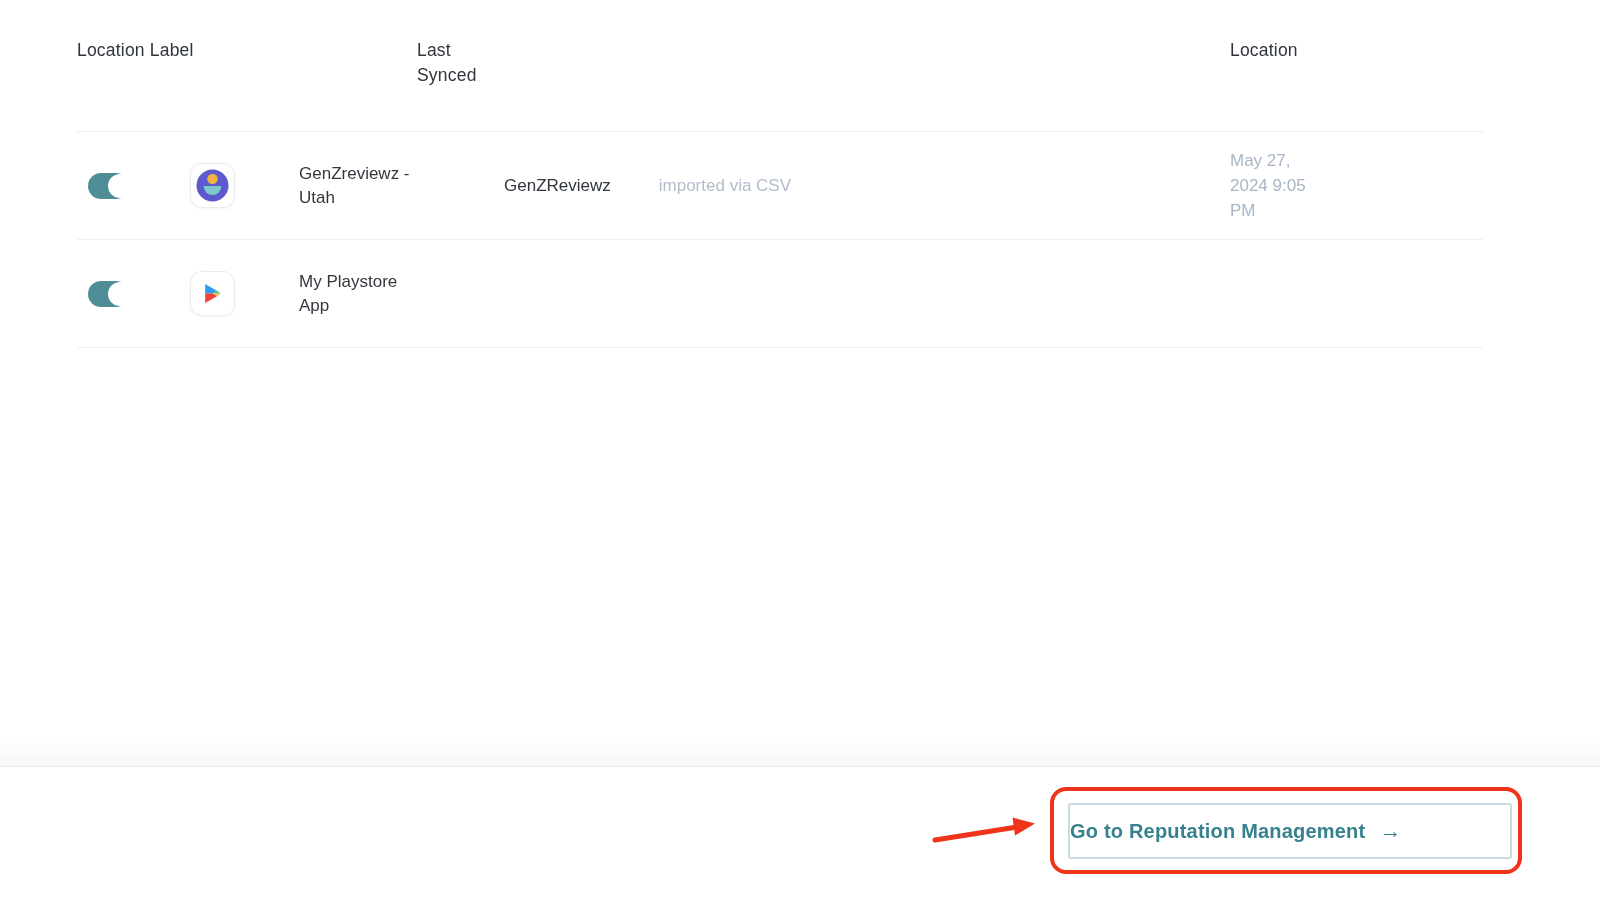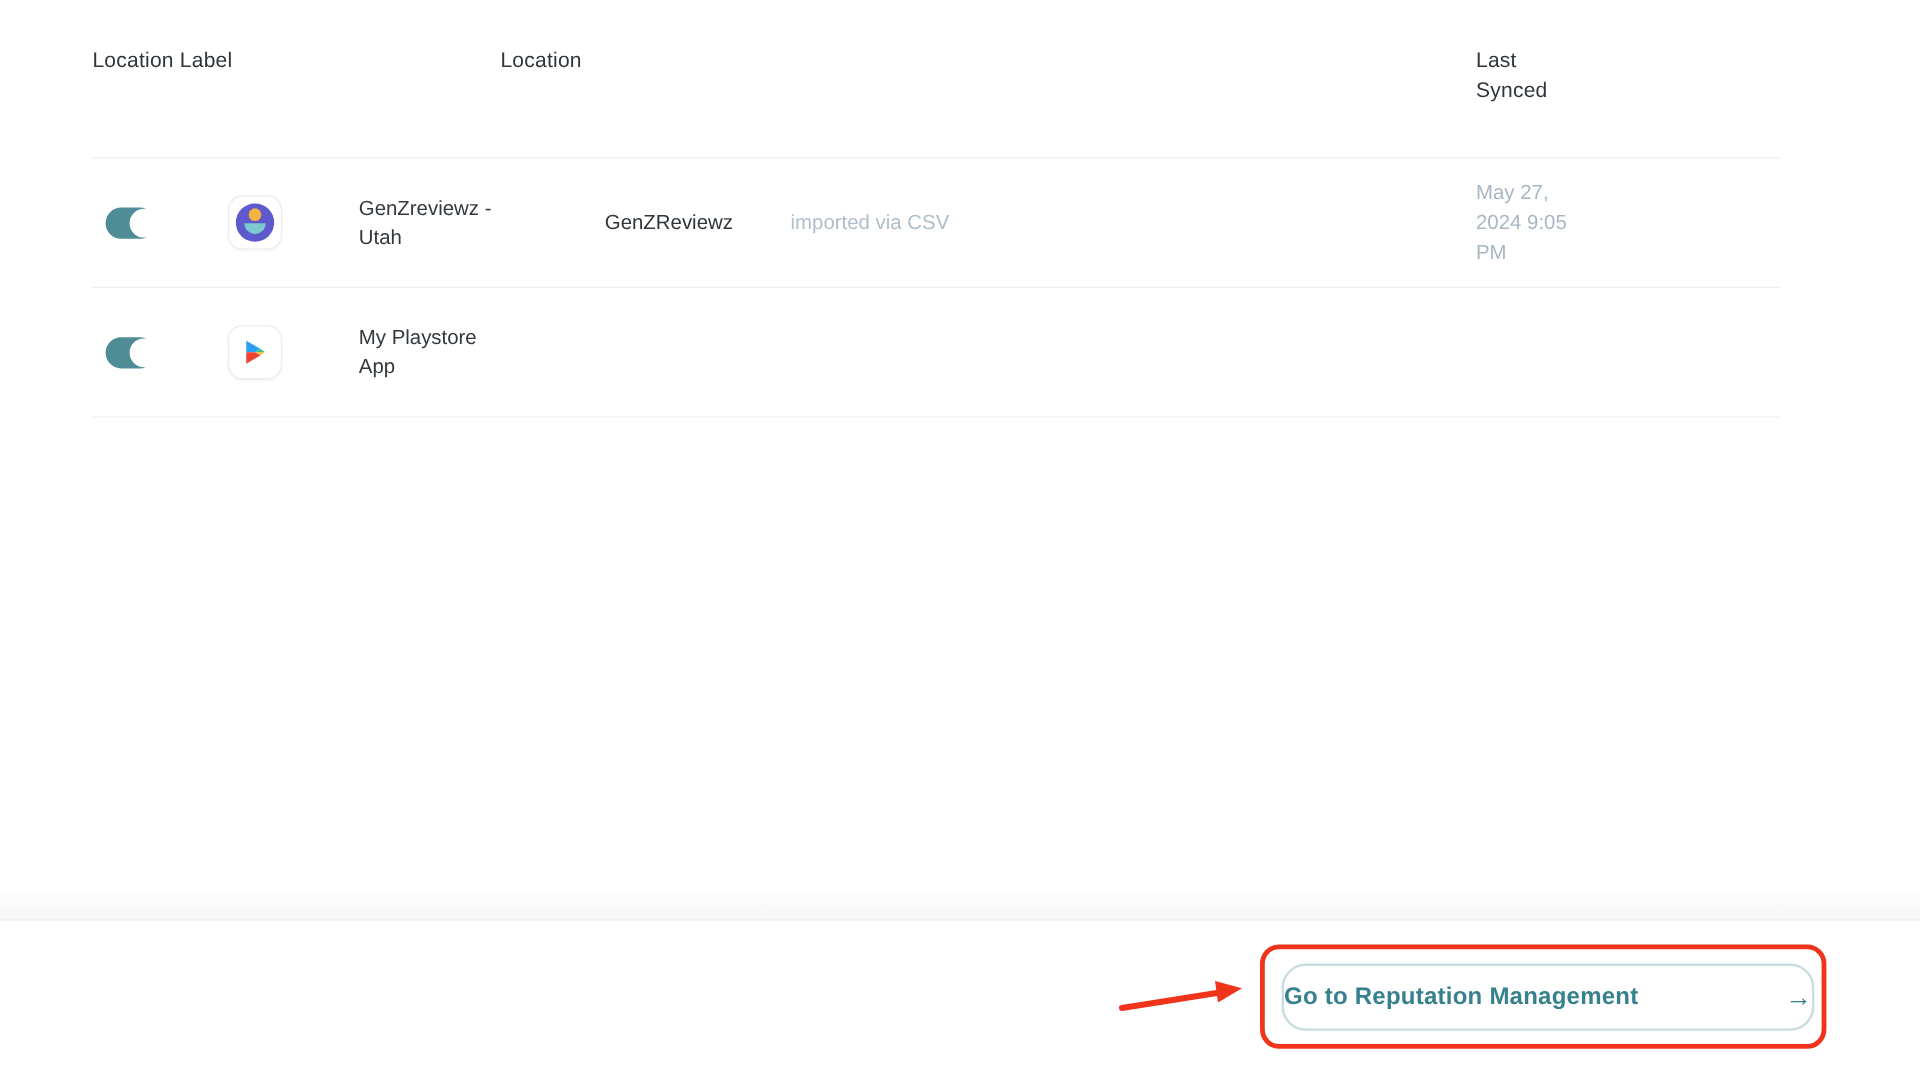--- a/index.html
+++ b/index.html
@@ -53,22 +53,22 @@
   .footer-fade {
     position:absolute; left:0; top:740px; width:1600px; height:26px;
     background:linear-gradient(to bottom, rgba(0,0,0,0), rgba(0,0,0,0.035));
   }
   .footer {
     position:absolute; left:0; top:766px; width:1600px; height:136px;
     background:#ffffff; border-top:1px solid #ebebeb;
   }
   .cta-button {
     position:absolute; left:1068px; top:803px; width:444px; height:56px;
-    background:#ffffff; border:2px solid #c8dce1; border-radius:20px;
-    display:flex; align-items:center; justify-content:space-between; gap:14px;
+    background:#ffffff; border:2px solid #c8dce1; border-radius:3px;
+    display:flex; align-items:center; justify-content:flex-start; gap:14px;
     cursor:pointer;
   }
   .cta-button .cta-text {
     font-size:20px; font-weight:700; color:#37818e; letter-spacing:.2px;
   }
   .cta-button .cta-arrow { font-size:22px; font-weight:700; color:#37818e; }
 
   
   .anno-box {
     position:absolute; left:1050px; top:787px; width:472px; height:87px;
@@ -78,22 +78,22 @@
 </style>
 </head>
 <body>
 
 <div class="screen">
 
   <div class="table">
 
     <div class="trow thead">
       <div class="hcell" style="grid-column:1 / span 3;">Location Label</div>
+      <div class="hcell h-last">Last Synced</div>
       <div class="hcell">Location</div>
-      <div class="hcell h-last">Last Synced</div>
     </div>
 
     <div class="trow tbody-row">
       <div>
         <div class="toggle">
           <div class="knob"></div>
         </div>
       </div>
       <div>
         <div class="tile">

